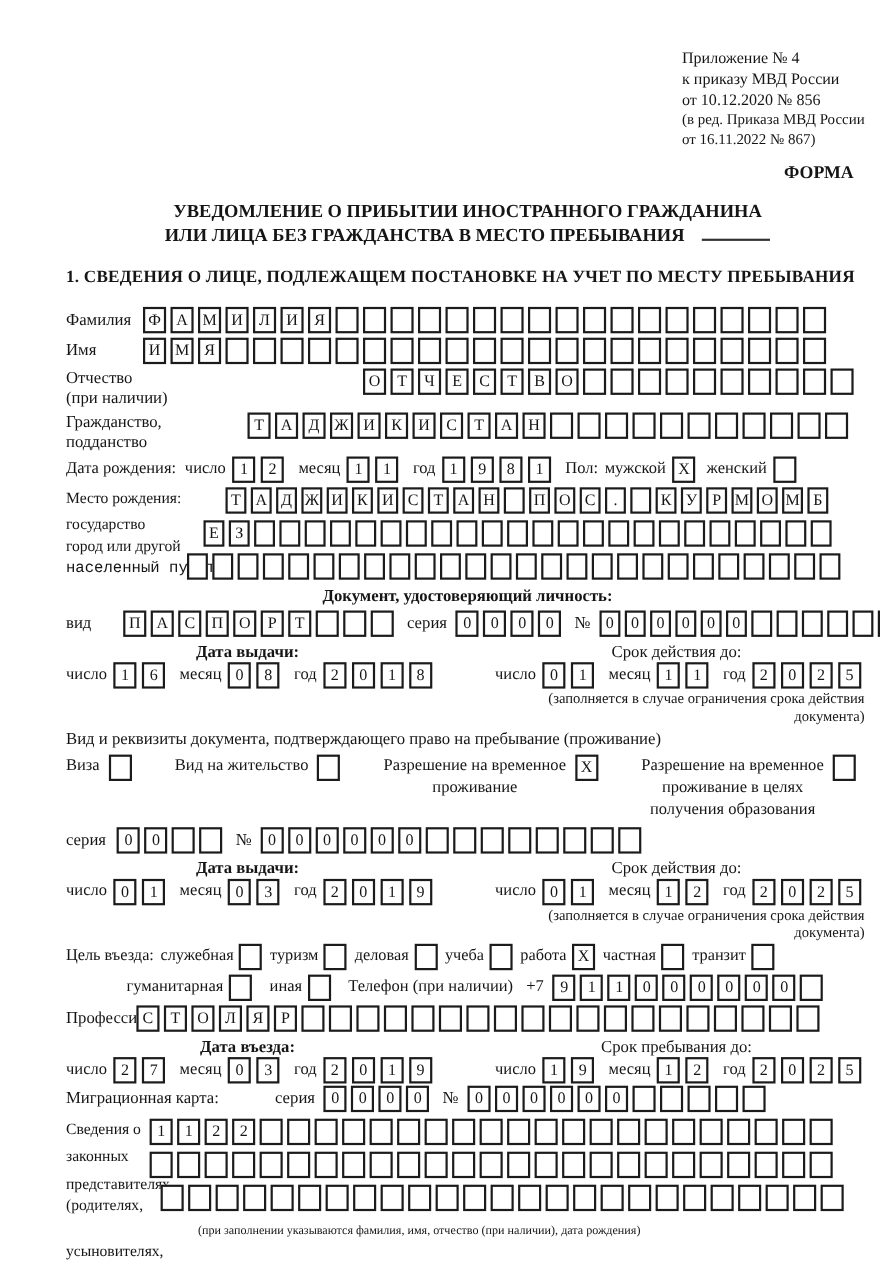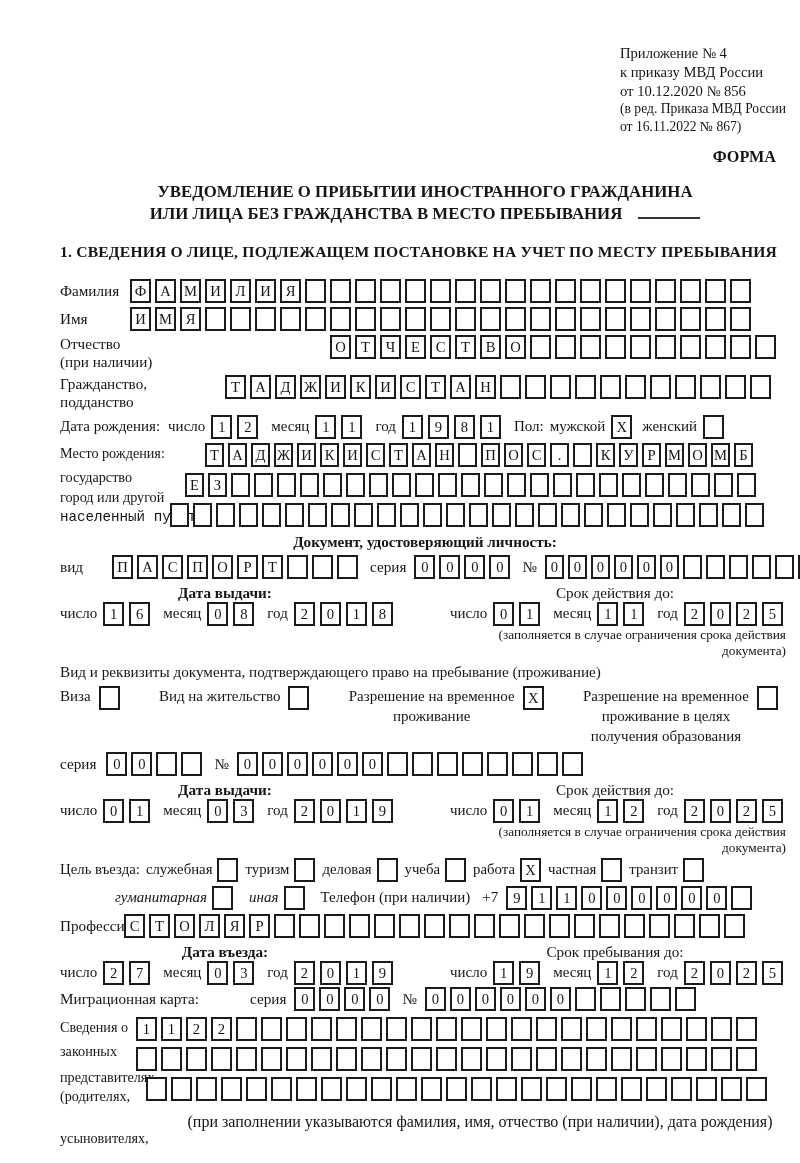--- a/index.html
+++ b/index.html
@@ -76,35 +76,35 @@
   .optrow{display:flex;justify-content:space-between;align-items:flex-start;margin:4px 0 6px 0;width:722px;}
   .opt{display:flex;align-items:flex-start;font-size:15px;line-height:20px;}
   .opt .ml{display:inline-block;text-align:center;}
   .opt .cell{margin-left:8px;}
 
   .purpose{align-items:center;font-size:14.8px;}
   .purpose .plead{margin-right:6px;}
   .popt{display:inline-flex;align-items:center;margin-right:7px;}
   .popt .cell{margin-left:5px;margin-right:0;}
   .purpose2{align-items:center;font-size:15px;padding-left:55px;}
-  .purpose2 .popt{margin-right:16px;font-style:italic;}
+  .purpose2 .popt{margin-right:16px;}
   .phlbl{margin-right:12px;text-align:center;}
   .pfx{margin-right:8px;}
 
   .migrow{align-items:center;}
   .migrow .mlbl{width:190px;flex:none;font-size:15.2px;}
 
   
   .repsblock{position:relative;height:150px;margin-top:6px;}
   .replabels{position:absolute;left:0;top:0;font-size:14.2px;}
   .replabels div{position:absolute;white-space:nowrap;}
   .rpl1{top:2px;} .rpl2{top:26px;} .rpl3{top:52px;} .rpl4{top:71px;} .rpl5{top:113px;}
   .rrow{position:absolute;display:flex;left:76px;}
   .rr1{top:0;} .rr2{top:30px;} .rr3{top:60px;left:86px;}
-  .repnote{position:absolute;top:96px;left:120px;width:600px;text-align:center;font-size:16px;}
+  .repnote{position:absolute;top:96px;left:120px;width:600px;font-size:11px;}
 </style>
 </head>
 <body>
 
 <div class="page">
 
   <div class="hdr">
     <div>Приложение № 4</div>
     <div>к приказу МВД России</div>
     <div>от 10.12.2020 № 856</div>

